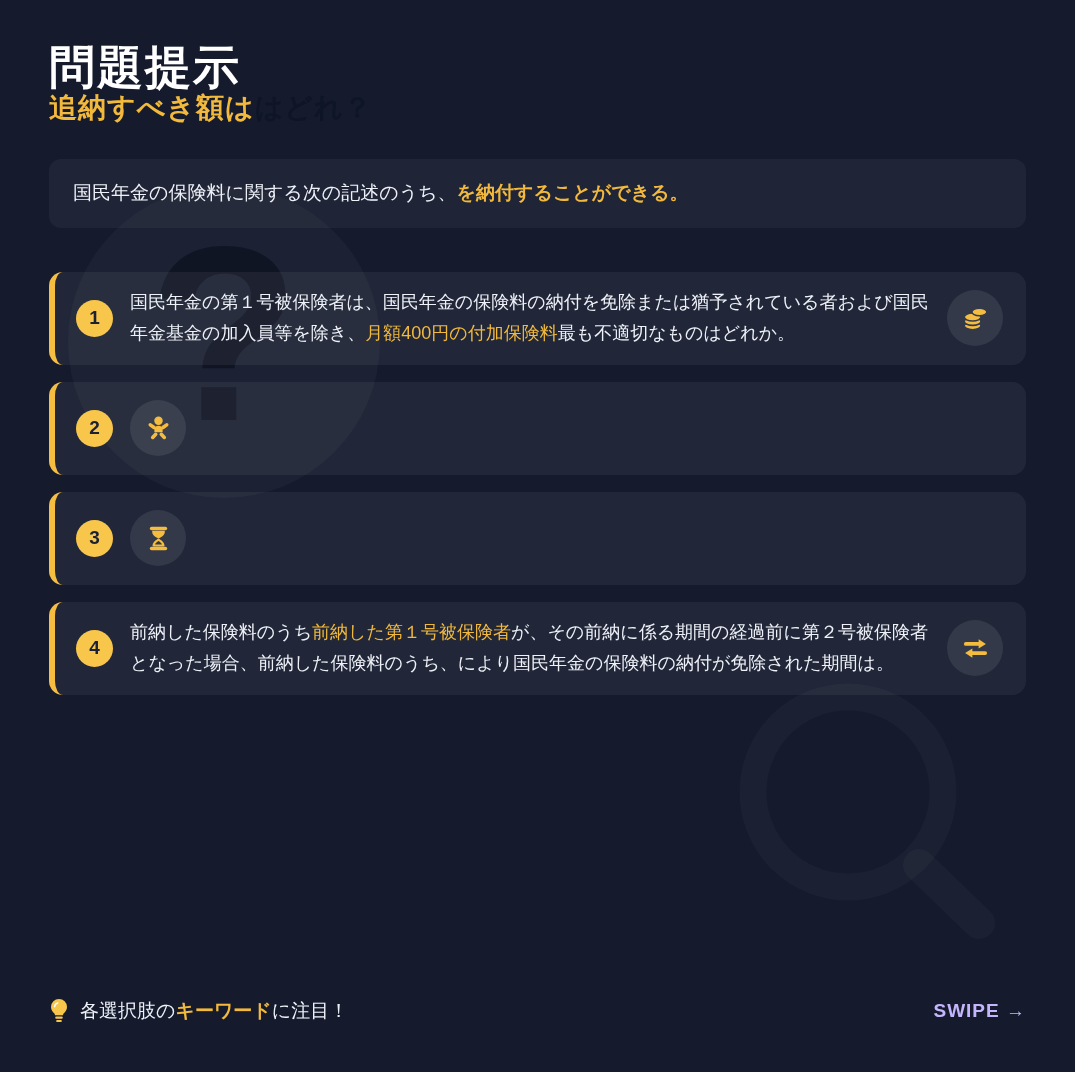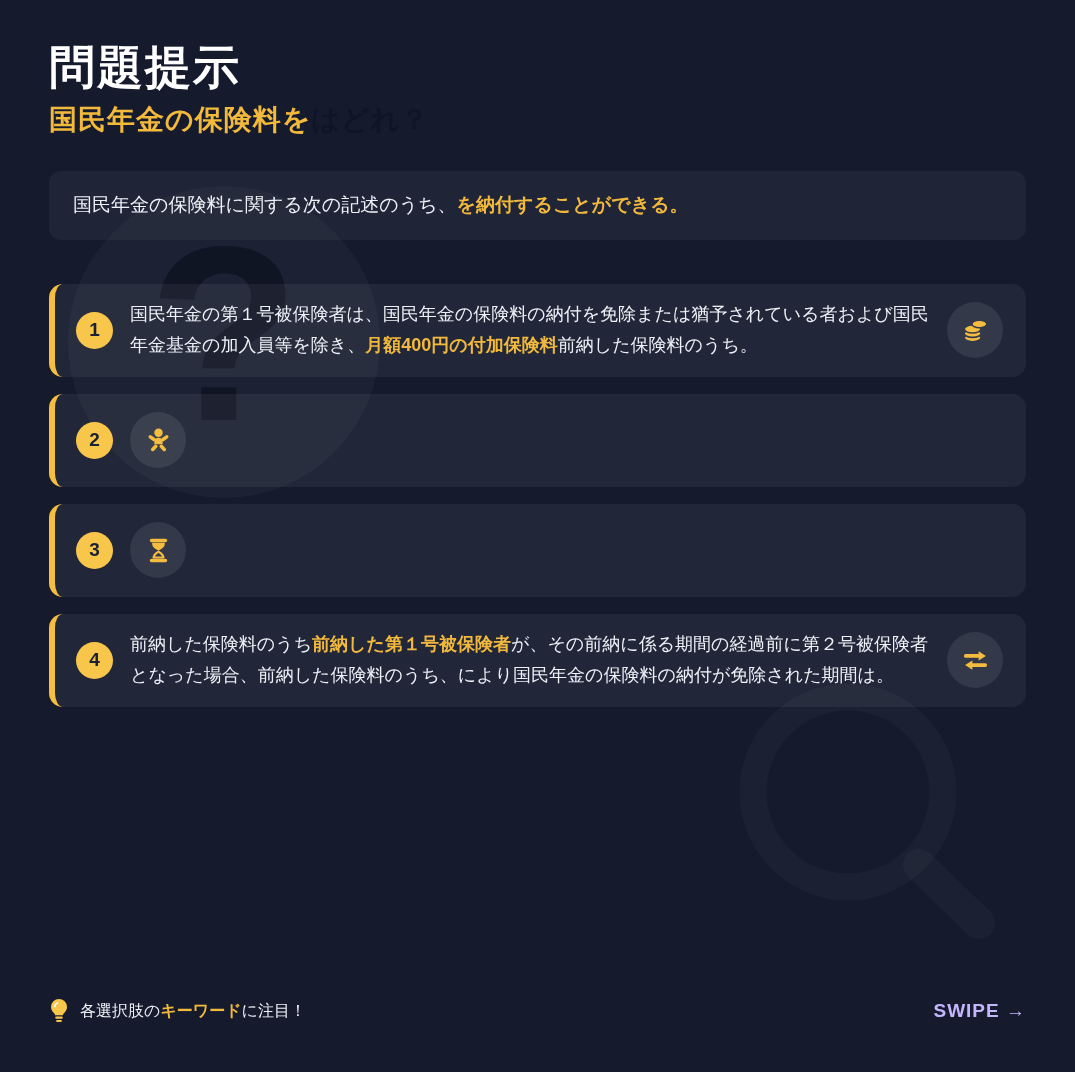--- a/index.html
+++ b/index.html
@@ -32,21 +32,21 @@
   .wm-question .glyph{
     font-size:248px;font-weight:700;color:rgba(9,13,26,0.6);
     line-height:1;transform:translateY(-8px);
   }
   .wm-magnifier{left:715px;top:655px;}
 
   
   .content{position:relative;z-index:1;}
   h1.page-title{
     font-size:46px;font-weight:700;letter-spacing:2px;
-    color:#ffffff;margin-bottom:12px;line-height:1.1;
+    color:#ffffff;line-height:1.1;
   }
   .subtitle{font-size:28px;font-weight:700;letter-spacing:1px;margin-bottom:36px;line-height:1.1;}
   .subtitle .sub-hl{color:var(--yellow);}
   .subtitle .sub-dark{color:#0e1526;}
 
   
   .question-box{
     background:var(--qbox);
     border-radius:12px;
     padding:21px 24px;
@@ -69,37 +69,37 @@
     flex:0 0 37px;width:37px;height:37px;border-radius:50%;
     background:var(--badge);color:var(--dark-on-yellow);
     font-size:19px;font-weight:700;
     display:flex;align-items:center;justify-content:center;
     margin:0 17px 0 21px;
   }
   .option-text{
     flex:1;font-size:18px;line-height:31px;color:var(--white);
     padding-right:12px;
   }
-  .option-text .hl{color:var(--yellow);font-weight:700;text-align:center;}
+  .option-text .hl{color:var(--yellow);font-weight:400;text-align:center;}
   .icon-circle{
     flex:0 0 56px;width:56px;height:56px;border-radius:50%;
     background:var(--circle);
     display:flex;align-items:center;justify-content:center;
     margin-right:23px;
   }
   .icon-holder{display:flex;align-items:center;justify-content:center;}
   .icon-holder svg{width:29px;height:29px;display:block;}
 
   
   .footer{
     position:absolute;left:49px;right:49px;bottom:48px;
     display:flex;align-items:center;justify-content:space-between;
     z-index:1;
   }
-  .tip{display:flex;align-items:center;gap:11px;font-size:16px;}
+  .tip{display:flex;align-items:center;gap:11px;font-size:19px;}
   .tip .hl{color:var(--yellow);font-weight:700;}
   .bulb{width:20px;height:26px;display:block;}
   .swipe{font-size:19px;font-weight:600;letter-spacing:1px;color:#c4b5fd;}
 </style>
 </head>
 <body>
 
 <div class="slide">
 
   <div class="wm wm-question">
@@ -109,31 +109,31 @@
     <g stroke="rgba(255,255,255,0.028)" fill="none" stroke-linecap="round">
       <circle cx="133" cy="137" r="95" stroke-width="27"></circle>
       <line x1="204" y1="210" x2="264" y2="268" stroke-width="32"></line>
     </g>
   </svg>
 
   <div class="content">
 
     <h1 class="page-title">問題提示</h1>
     <div class="subtitle">
-      <span class="sub-hl">国民年金の保険料を</span><span class="sub-dark">はどれ？</span>
+      <span class="sub-hl">追納すべき額は</span><span class="sub-dark">はどれ？</span>
     </div>
 
     <div class="question-box">
       <p><span>国民年金の保険料に関する次の記述のうち、</span><span class="hl">を納付することができる。</span></p>
     </div>
 
     <div class="options" id="options">
         <div class="option-card">
     <div class="num-badge">1</div>
-    <p class="option-text"><span>国民年金の第１号被保険者は、国民年金の保険料の納付を免除または猶予されている者および国民年金基金の加入員等を除き、</span><span class="hl">月額400円の付加保険料</span><span>前納した保険料のうち。</span></p>
+    <p class="option-text"><span>国民年金の第１号被保険者は、国民年金の保険料の納付を免除または猶予されている者および国民年金基金の加入員等を除き、</span><span class="hl">月額400円の付加保険料</span><span>最も不適切なものはどれか。</span></p>
     <div class="icon-circle">
       <span class="icon-holder">
               <svg viewBox="0 0 24 24">
                 <g fill="#f5bd3f" stroke="#333a4c" stroke-width="1.3">
                   <ellipse cx="9.6" cy="18" rx="6.9" ry="3.3"></ellipse>
                   <ellipse cx="9.6" cy="14.4" rx="6.9" ry="3.3"></ellipse>
                   <ellipse cx="9.6" cy="10.8" rx="6.9" ry="3.3"></ellipse>
                   <ellipse cx="15.2" cy="6.6" rx="6.2" ry="3.1"></ellipse>
                 </g>
               </svg>

